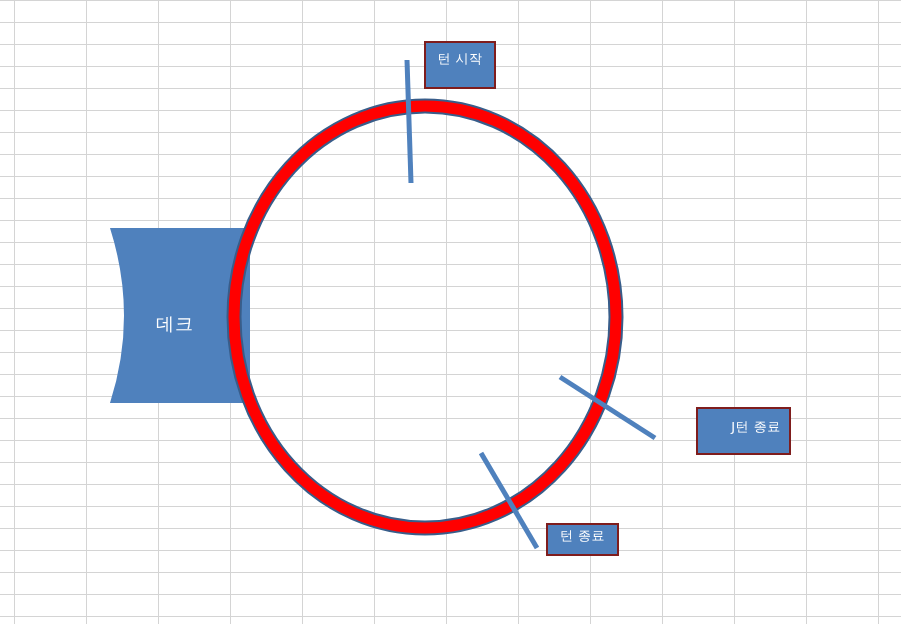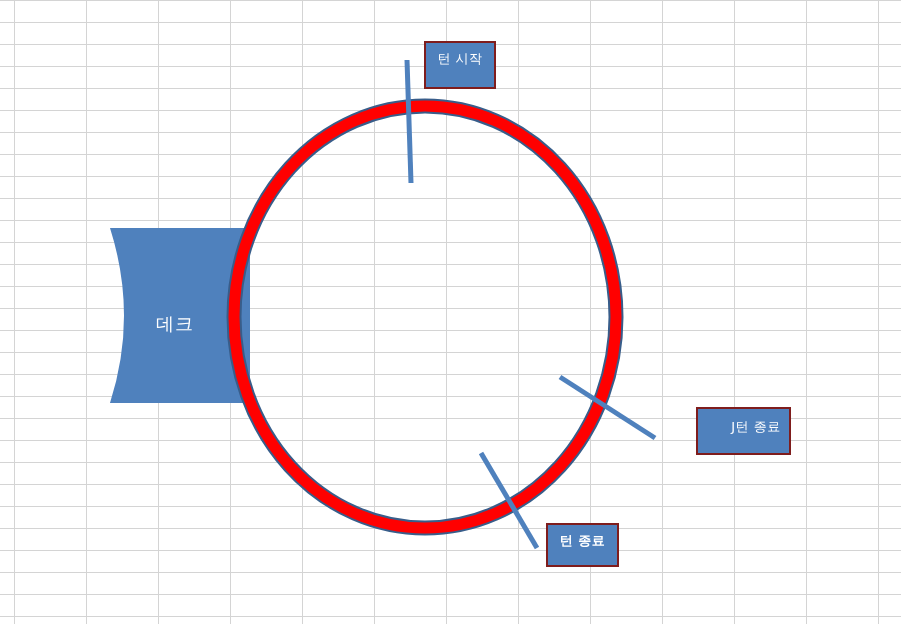--- a/index.html
+++ b/index.html
@@ -49,15 +49,15 @@
 <span class="deck-text">데크</span>
 
 <div class="label-box" style="left:424px; top:41px; width:72px; height:48px;">
   <span style="margin-top:-12px;">턴 시작</span>
 </div>
 
 <div class="label-box" style="left:660px; top:407px; width:95px; height:48px; justify-content:center; padding-left:25px;margin-left:36px;">
   <span style="margin-top:-8px;">J턴 종료</span>
 </div>
 
-<div class="label-box" style="left:546px; top:523px; width:73px; height:44px;font-weight:bold;">
+<div class="label-box" style="left:546px; top:523px; width:73px; height:33px;">
   <span style="margin-top:-8px;">턴 종료</span>
 </div>
 
 </body></html>

